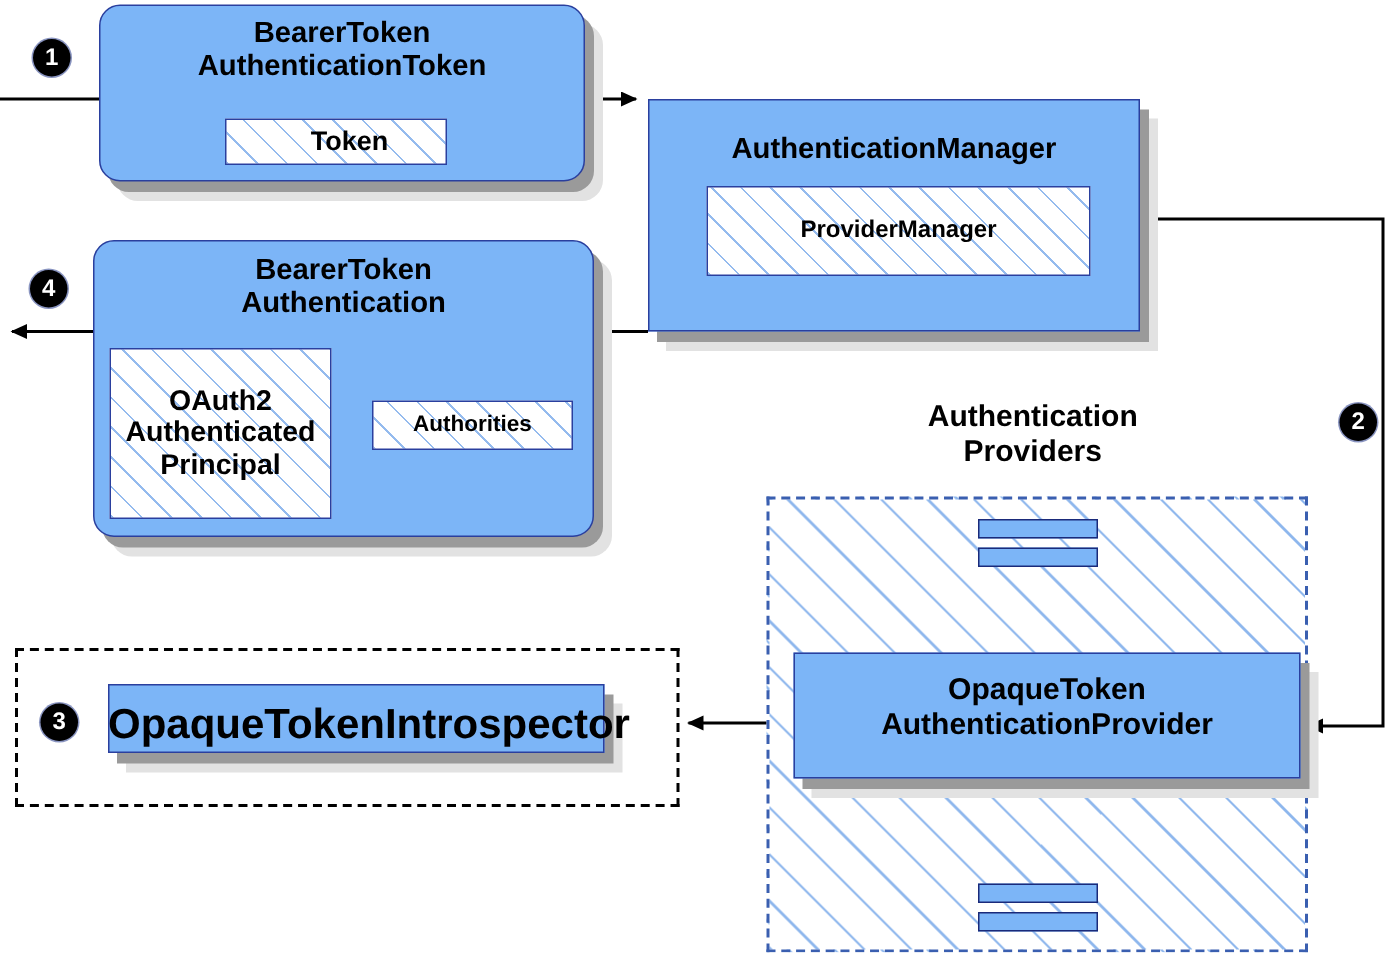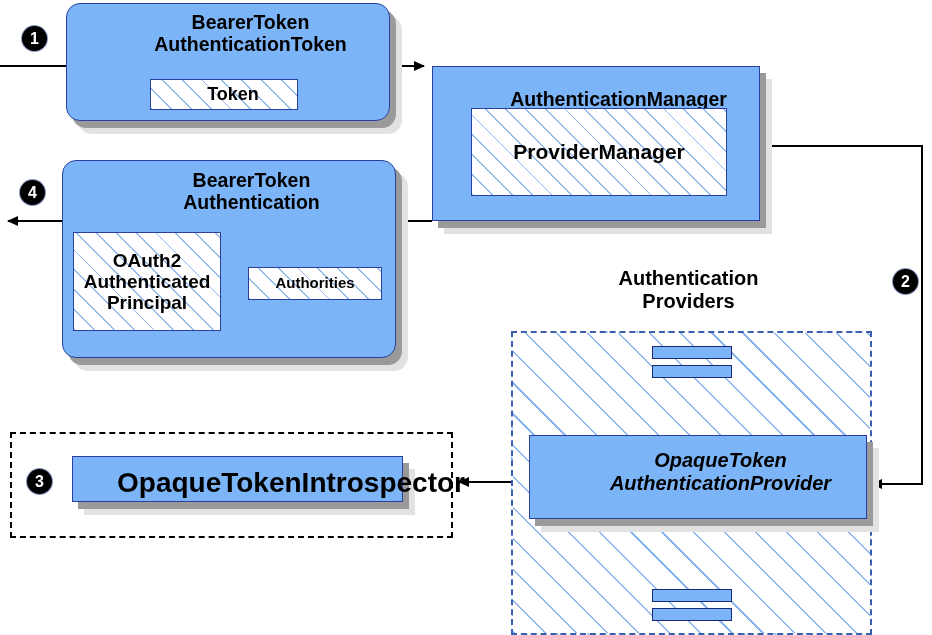--- a/index.html
+++ b/index.html
@@ -66,21 +66,20 @@
   .node .title {
     position: absolute;
     left: 0;
     right: 0;
     text-align: center;
     font-weight: bold;
     color: #000;
     line-height: 1.13;
     white-space: pre-line;
     z-index: 2;
-    margin-left: 45px;
   }
 
   
   .hatchbox {
     position: absolute;
     box-sizing: border-box;
     border: 1.5px solid #2a3f9e;
     background-color: #ffffff;
     background-image: repeating-linear-gradient(
         45deg,
@@ -228,30 +227,30 @@
     <div class="title" style="top:8px; font-size:19.5px;">BearerToken
 AuthenticationToken</div>
     <div class="hatchbox" style="left:84px; top:76px; width:148px; height:31px; font-size:18px;padding-left:18px;">Token</div>
   </div>
 
   <div class="node" style="left:432px; top:66px; width:328px; height:155px;">
     <div class="shadow2"></div>
     <div class="shadow"></div>
     <div class="body"></div>
     <div class="title" style="top:22px; font-size:19.5px;text-align:center;">AuthenticationManager</div>
-    <div class="hatchbox" style="left:39px; top:42px; width:256px; height:88px; font-size:21px;">ProviderManager</div>
+    <div class="hatchbox" style="left:39px; top:58px; width:256px; height:60px; font-size:16px;">ProviderManager</div>
   </div>
 
   <div class="node rounded" style="left:62px; top:160px; width:334px; height:198px;">
     <div class="shadow2"></div>
     <div class="shadow"></div>
     <div class="body"></div>
     <div class="title" style="top:9px; font-size:19.5px;">BearerToken
 Authentication</div>
-    <div class="hatchbox" style="left:11px; top:72px; width:148px; height:99px; font-size:19px;">OAuth2
+    <div class="hatchbox" style="left:11px; top:72px; width:148px; height:114px; font-size:19px;">OAuth2
 Authenticated
 Principal</div>
     <div class="hatchbox" style="left:186px; top:107px; width:134px; height:33px; font-size:15px;">Authorities</div>
   </div>
 
   <div class="plainlabel" style="left:586px; top:267px; width:205px; font-size:20px;">Authentication
 Providers</div>
 
   <div class="dashbox blue" style="left:511px; top:331px; width:361px; height:304px;"></div>
 
@@ -262,21 +261,21 @@
 
   <div class="barstack" style="left:652px; top:589px; width:80px;">
     <div class="bar"></div>
     <div class="bar"></div>
   </div>
 
   <div class="node" style="left:529px; top:435px; width:338px; height:84px;">
     <div class="shadow2"></div>
     <div class="shadow"></div>
     <div class="body"></div>
-    <div class="title" style="top:14px; font-size:20px;font-style:italic;">OpaqueToken
+    <div class="title" style="top:14px; font-size:20px;">OpaqueToken
 AuthenticationProvider</div>
   </div>
 
   <div class="dashbox black" style="left:10px; top:432px; width:443px; height:106px;"></div>
 
   <div class="node" style="left:72px; top:456px; width:331px; height:46px;">
     <div class="shadow2"></div>
     <div class="shadow"></div>
     <div class="body"></div>
     <div class="title" style="top:11px; font-size:28px;">OpaqueTokenIntrospector</div>

